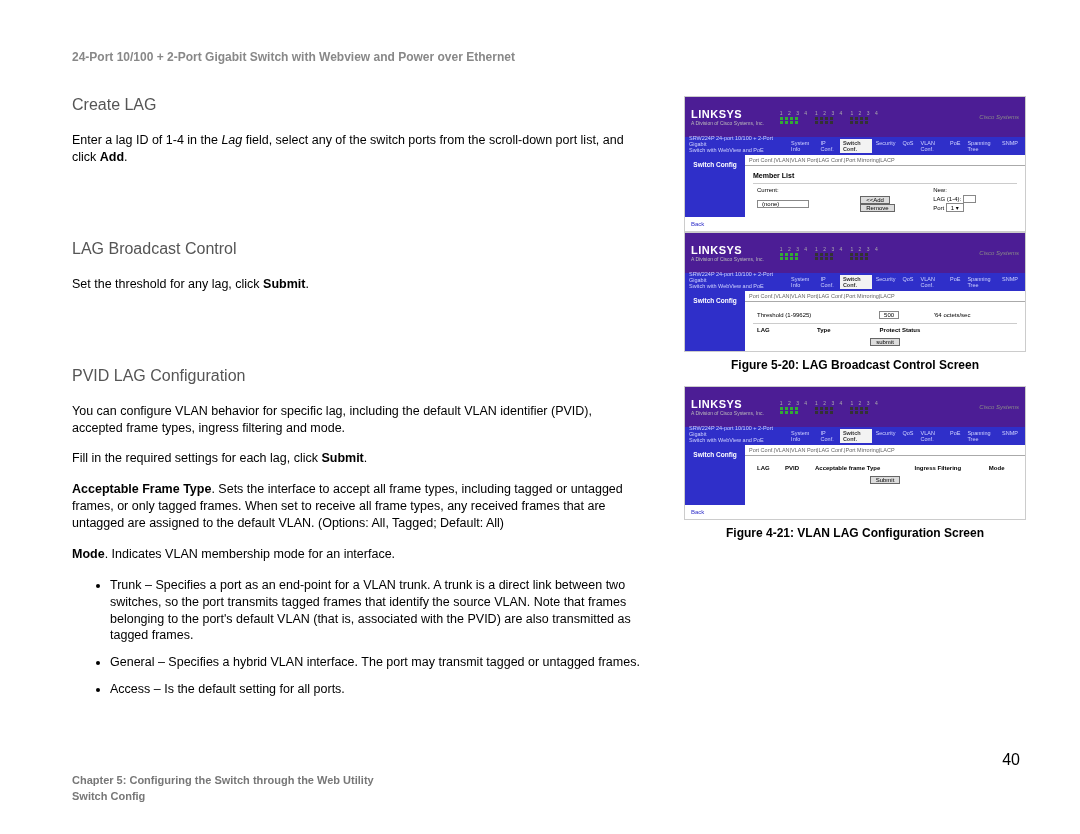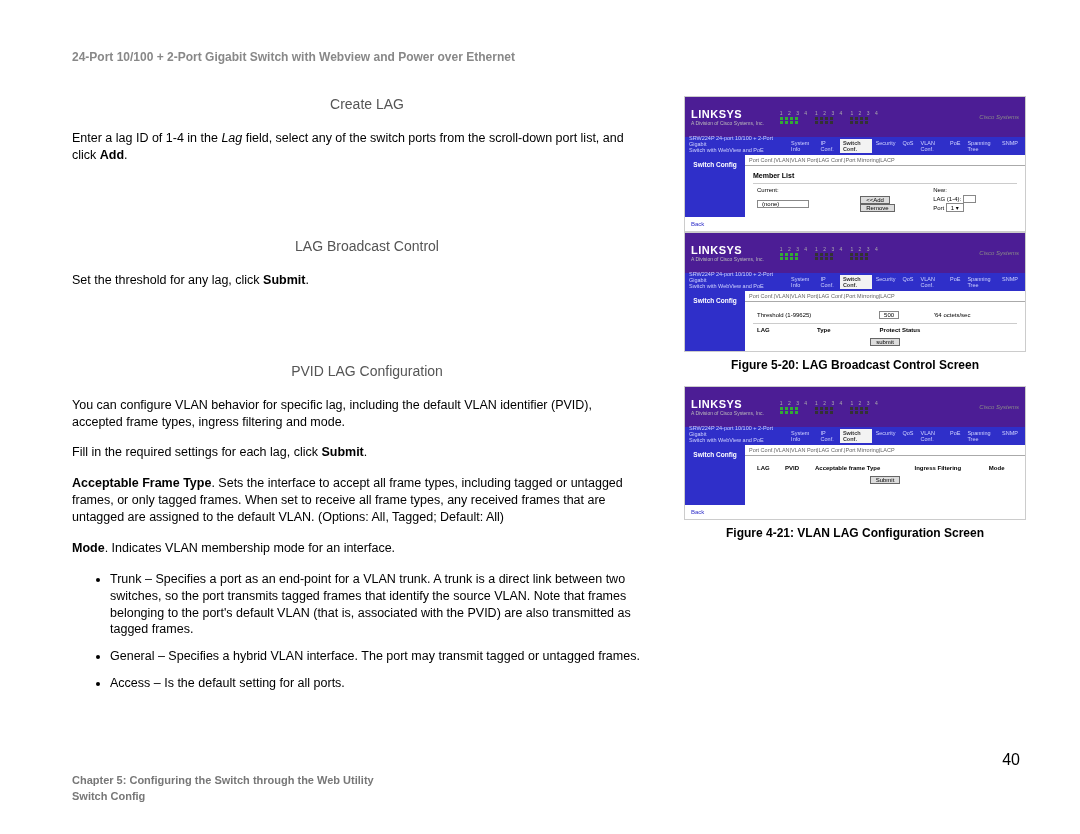--- a/index.html
+++ b/index.html
@@ -26,24 +26,23 @@
     display:flex;
     gap:22px;
   }
   .left-col{
     flex:0 0 590px;
   }
   .right-col{
     flex:0 0 340px;
   }
   .section-heading{
-    font-size:14px;
+    font-size:16px;
     color:#555;
     margin:0 0 18px 0;
-    text-align:center;
   }
   .body-text{
     font-size:12.5px;
     line-height:1.35;
     margin:0 16px 14px 0;
   }
   .body-text b{ font-weight:bold;}
   .body-text i{ font-style:italic;}
   ul.bullets{
     margin:4px 0 18px 0;

